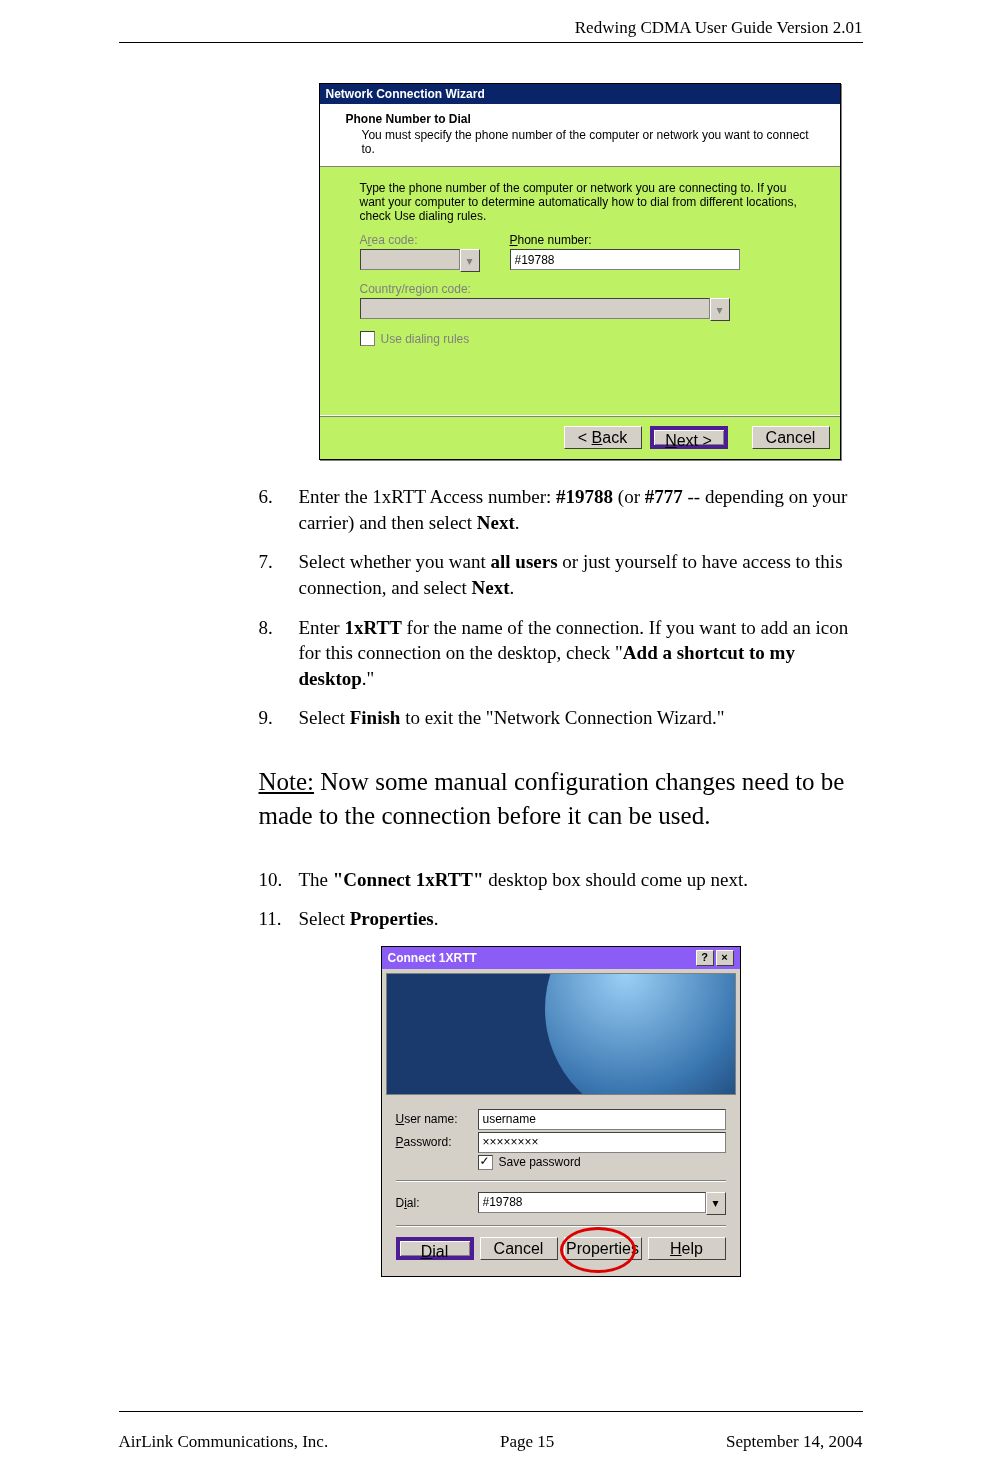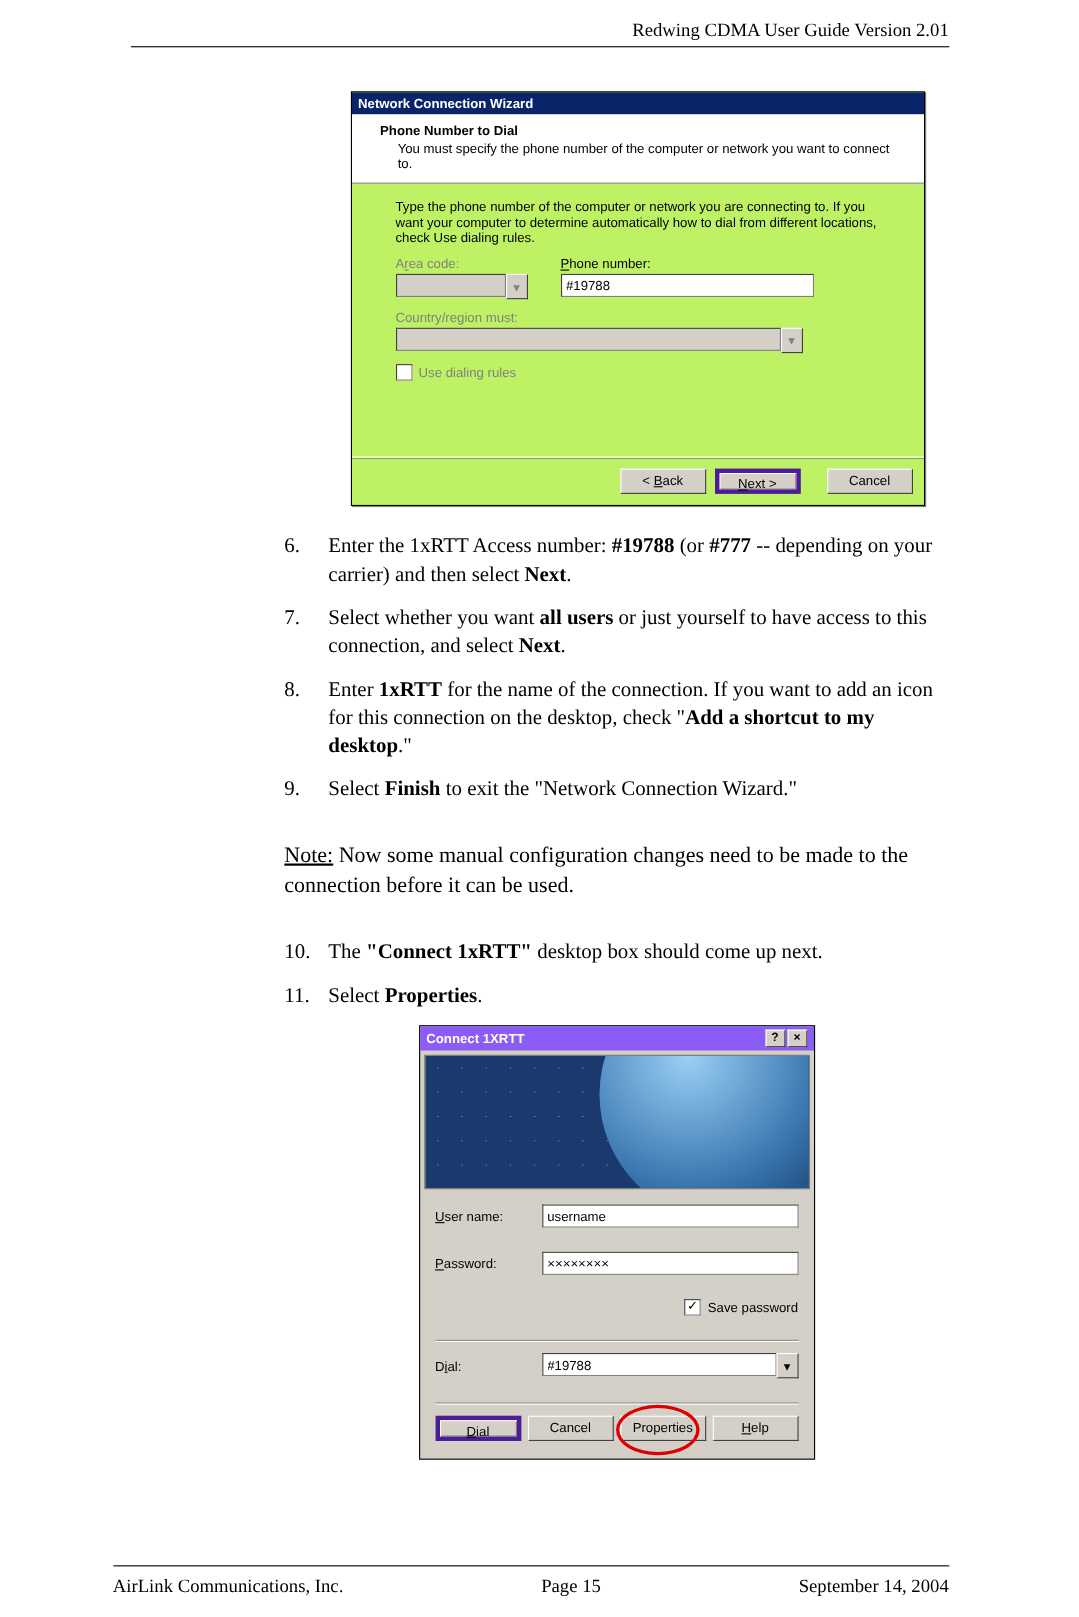--- a/index.html
+++ b/index.html
@@ -18,27 +18,27 @@
   }
   .header {
     border-bottom: 1.5px solid #000;
     text-align: right;
     font-size: 17px;
     padding: 18px 0 4px 0;
   }
   .footer {
     position: absolute;
     bottom: 18px;
-    left: 54px;
+    left: 70px;
     right: 70px;
     border-top: 1.5px solid #000;
     display: flex;
     justify-content: space-between;
     font-size: 17px;
-    padding-top: 8px;
+    padding-top: 20px;
   }
   .content-outer {
     padding-left: 140px;
     padding-top: 40px;
   }
   
   .wizard {
     width: 520px;
     margin-left: 60px;
     border: 1px solid #000;
@@ -118,21 +118,21 @@
     box-shadow: inset 0 1px 0 #808080;
   }
   .btn {
     width: 78px;
     height: 23px;
     background:#d4d0c8;
     border:1px solid #fff;
     border-right-color:#404040;
     border-bottom-color:#404040;
     font-family: Tahoma, Arial, sans-serif;
-    font-size:12px;
+    font-size:16px;
     text-align:center;
     line-height:21px;
     box-sizing:border-box;
     cursor:pointer;
   }
   .btn.default {
     border:4px solid #4c1d95;
     box-shadow: inset 1px 1px 0 #fff, inset -1px -1px 0 #808080;
   }
   .btn .ul { text-decoration: underline; }
@@ -144,21 +144,21 @@
     line-height: 1.35;
   }
   .step {
     display:flex;
     margin-bottom: 14px;
   }
   .step .num {
     width: 40px; flex: none;
   }
   .note {
-    font-size: 20px;
+    font-size: 25px;
     margin: 34px 0 34px 0;
   }
   .note .lblu { text-decoration: underline; }
   b { font-weight: bold; }
 
   
   .connect {
     width: 358px;
     margin: 12px auto 0 auto;
     border: 1px solid #000;
@@ -189,21 +189,21 @@
     border-radius:50%;
     background: radial-gradient(circle at 35% 35%, #9bd0f5 0%, #3a76b0 55%, #0a2a54 100%);
   }
   .connect-banner::before{
     content:""; position:absolute; inset:0;
     background: radial-gradient(#fff 0.6px, transparent 0.6px);
     background-size: 22px 22px;
     opacity:0.55;
   }
   .connect-body { padding: 10px 14px 12px 14px; }
-  .crow { display:flex; align-items:center; gap:17px; margin-bottom:22px;justify-content:flex-end; }
+  .crow { display:flex; align-items:center; gap:2px; margin-bottom:2px; }
   .crow .cl { width:80px; }
   .crow .cl .ul { text-decoration:underline; }
   .crow .txt { flex:1; }
   .divider { height:0; border-top:1px solid #808080; border-bottom:1px solid #fff; margin:10px 0; }
   .connect-buttons {
     display:flex; justify-content:center; gap:6px; padding-bottom:4px;
   }
   .circle-highlight {
     position:absolute;
     border:3px solid #d00;
@@ -239,21 +239,21 @@
               <div class="ddbtn">▾</div>
             </div>
           </div>
           <div style="flex:1;">
             <span class="lbl-active"><span class="ul">P</span><span>hone number:</span></span>
             <input class="txt" style="width: 230px;" value="#19788">
           </div>
         </div>
 
         <div class="row">
-          <span class="lbl">Country/region must:</span>
+          <span class="lbl">Country/region code:</span>
           <div class="dropdown" style="width:370px;">
             <div class="txt disabled" style="flex:1;"></div>
             <div class="ddbtn">▾</div>
           </div>
         </div>
 
         <div class="row">
           <label class="chk">
             <span class="chkbox"></span>
             <span><span class="ul">U</span><span>se dialing rules</span></span>

